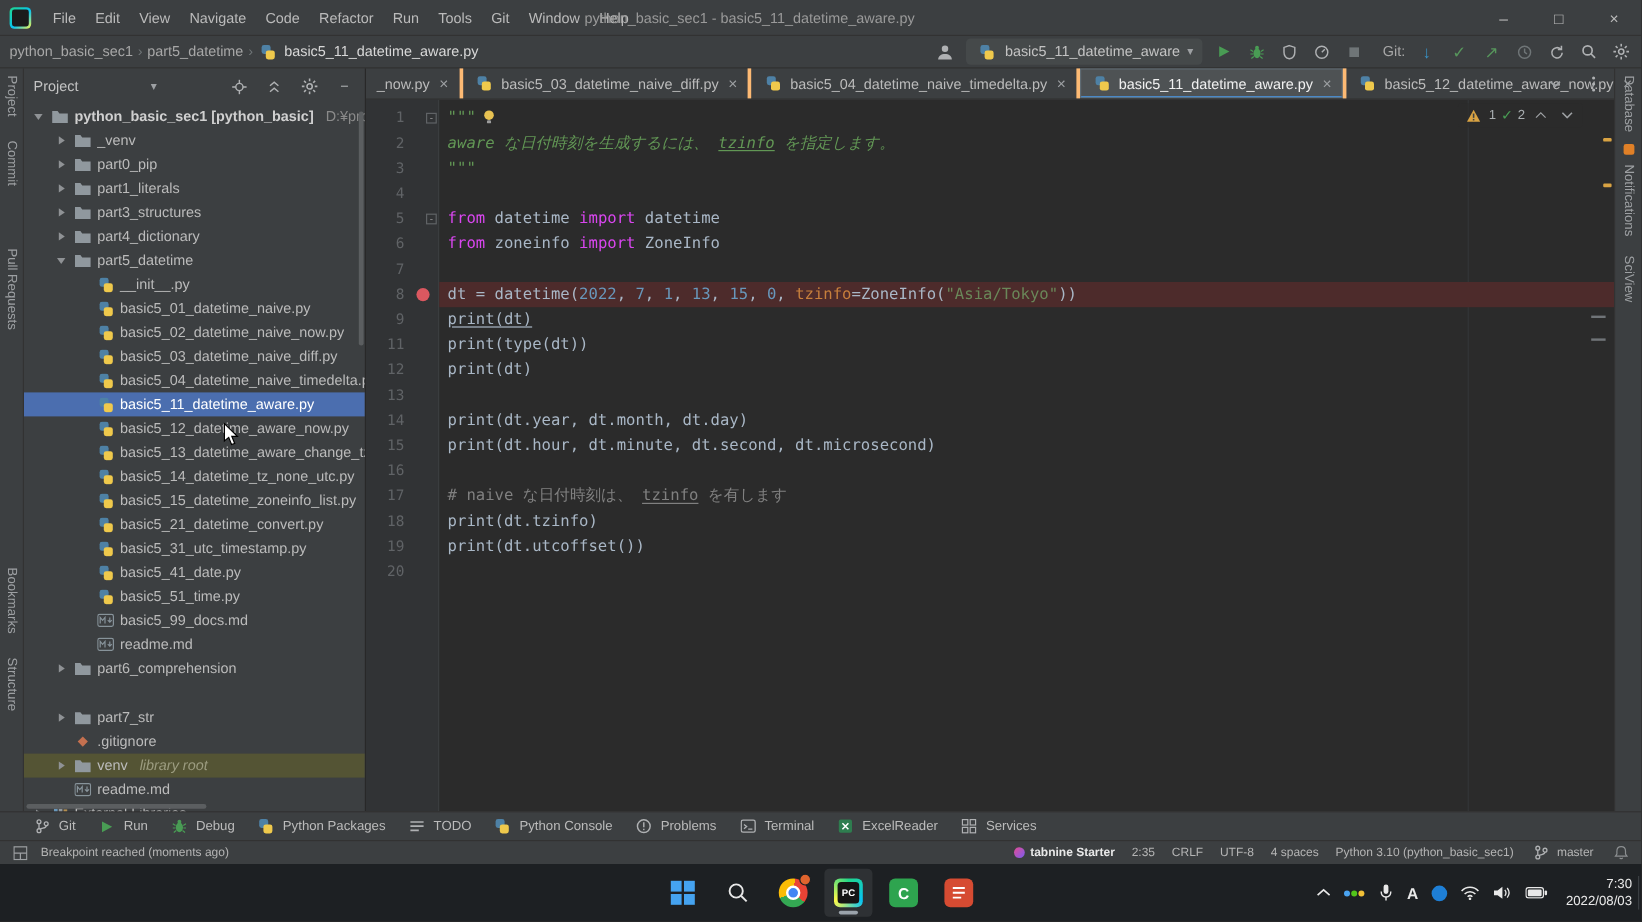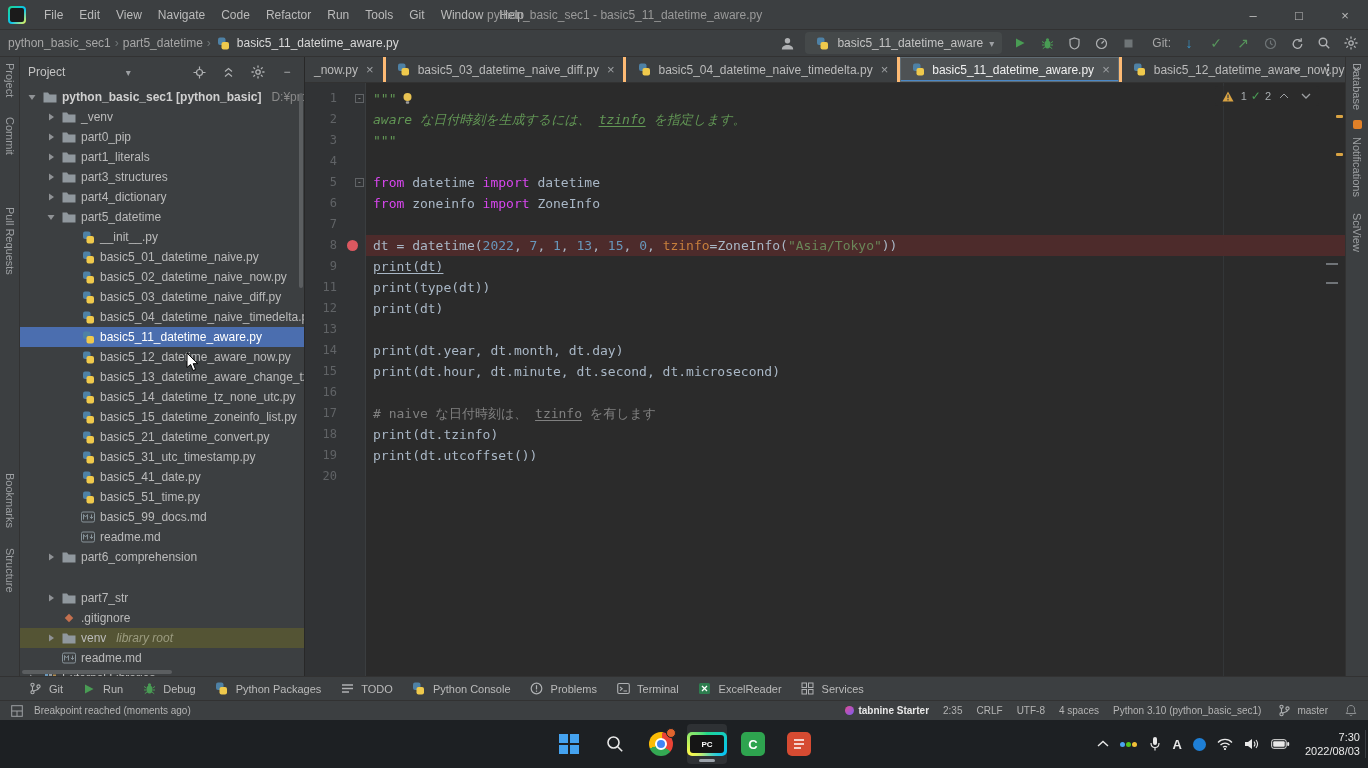--- a/index.html
+++ b/index.html
@@ -114,21 +114,21 @@
 
 
 .taskbar{height:48px;background:#1d2023;display:flex;justify-content:center;align-items:center;position:relative;flex:none}
 .tb-center{display:flex;align-items:center;gap:6px}
 .tb-item{width:40px;height:40px;display:flex;align-items:center;justify-content:center;border-radius:4px;position:relative}
 .tb-item.active{background:rgba(255,255,255,.08)}
 .tb-item.active::after{content:"";position:absolute;bottom:2px;left:12px;width:16px;height:3px;border-radius:2px;background:#9ba3ab}
 .chrome-ic{width:24px;height:24px;border-radius:50%;background:conic-gradient(from 130deg,#34a853 0 33%,#fbbc05 0 66%,#ea4335 0 100%);position:relative}
 .chrome-ic::after{content:"";position:absolute;left:6px;top:6px;width:8px;height:8px;border-radius:50%;background:#4285f4;border:2px solid #fff}
 .tb-badge{position:absolute;top:4px;right:5px;width:10px;height:10px;border-radius:50%;background:#e0642e;border:1px solid #1d2023}
-.pycharm-ic{width:40px;height:24px;border-radius:5px;background:conic-gradient(#21d789,#07c3f2,#fcf84a,#21d789);position:relative}
+.pycharm-ic{width:24px;height:24px;border-radius:5px;background:conic-gradient(#21d789,#07c3f2,#fcf84a,#21d789);position:relative}
 .pycharm-ic span{position:absolute;inset:3px;background:#151515;border-radius:3px;color:#fff;font-size:8px;font-weight:bold;display:flex;align-items:center;justify-content:center}
 .sq-ic{width:24px;height:24px;border-radius:5px;display:flex;align-items:center;justify-content:center;color:#fff;font-weight:bold;font-size:13px}
 .sq-green{background:#2ea44f}
 .sq-red{background:#d64b32}
 .tb-tray{position:absolute;right:8px;top:0;bottom:0;display:flex;align-items:center;gap:11px}
 .tray-ic{display:flex;align-items:center;justify-content:center;color:#e8e8e8}
 .tb-clock{text-align:right;color:#e9e9e9;font-size:11px;line-height:14px;margin-left:4px}
 .blue-dot{width:13px;height:13px;border-radius:50%;background:#1e7fd6}
 .color-dots{display:flex;gap:1px}
 .color-dots i{width:5px;height:5px;border-radius:50%}

